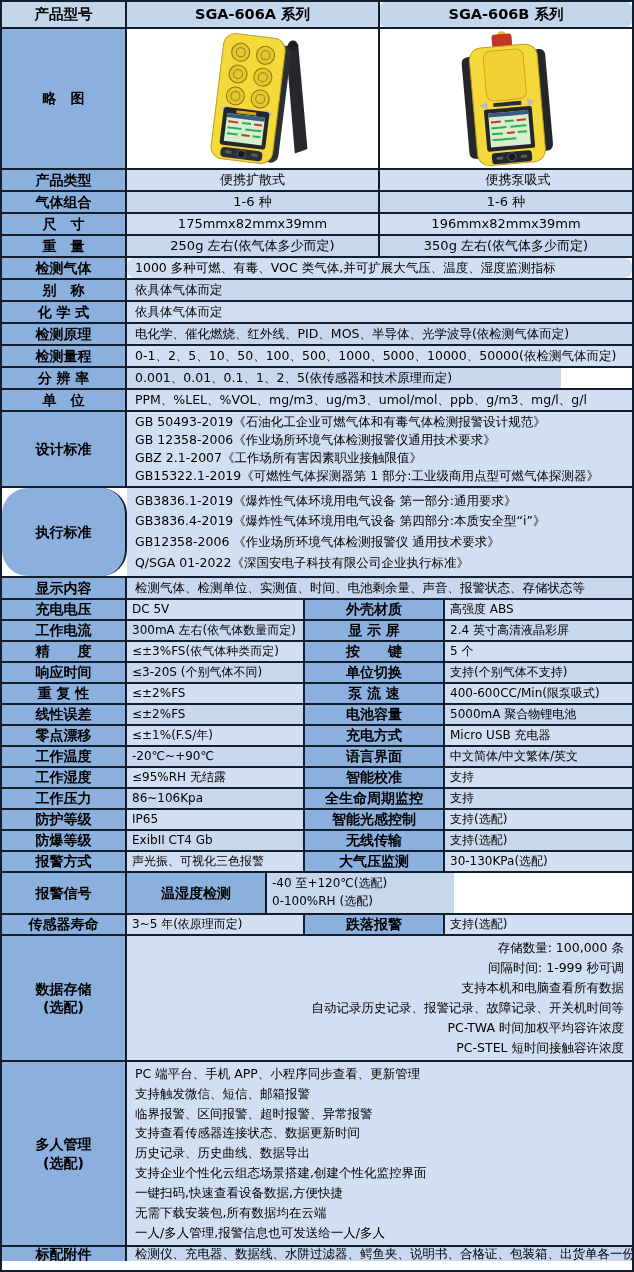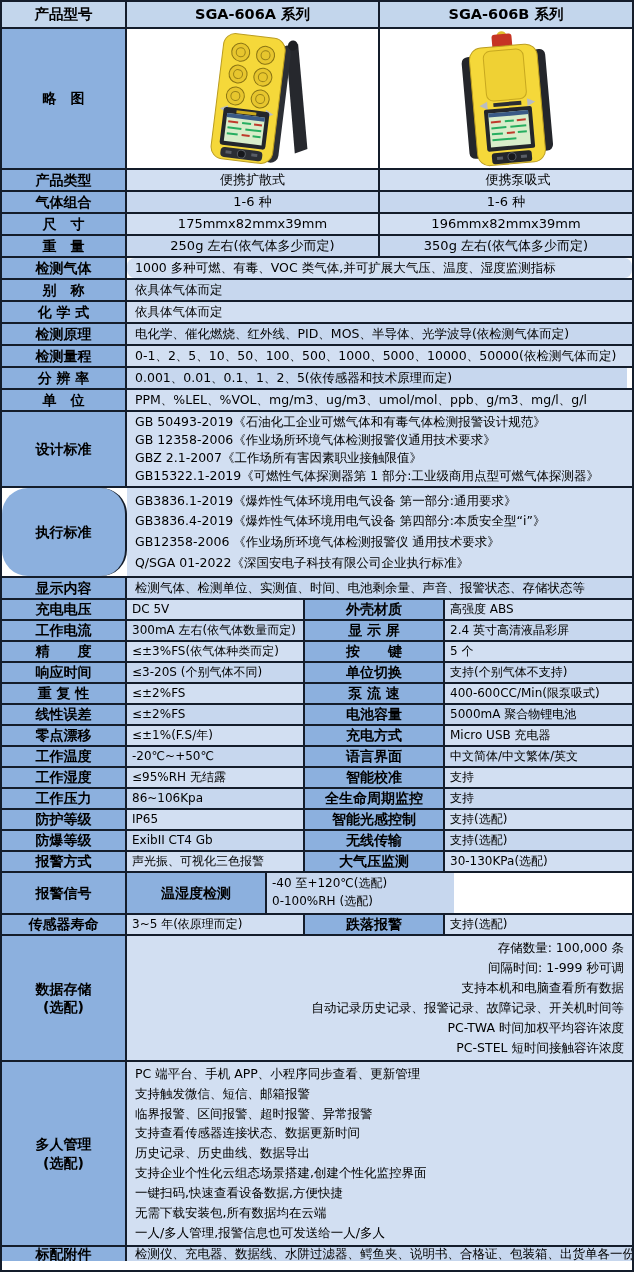--- a/index.html
+++ b/index.html
@@ -44,21 +44,21 @@
   .t-multi .val{font-size:12.5px;}
   svg{display:block;}
 </style>
 </head>
 <body>
 
 <div class="tbl" id="spec-table">
     <div class="row t-head" style="height: 27px;">
       <div class="cell hd" style="width: 125px;">产品型号</div>
       <div class="cell hd" style="width: 253px;">SGA-606A 系列</div>
-      <div class="cell hd last" style="width: 252px;">SGA-606B 系列</div>
+      <div class="cell hd last" style="width: 252px; border-radius: 6px;">SGA-606B 系列</div>
     </div>
     <div class="row t-sketch" style="height: 141px;">
       <div class="cell lab" style="width: 125px;">略　图</div>
       <div class="cell val white c" style="width: 253px;">
   <svg width="247" height="137" viewBox="0 0 247 137">
     <g transform="rotate(7 123 70)">
       <polygon points="150,12 162,9 184,112 172,118" fill="#26282d" stroke-linejoin="round"></polygon>
       <circle cx="157" cy="11" r="5" fill="#1d1f23"></circle>
       <rect x="140" y="12" width="16" height="118" rx="8" fill="#2b2e34"></rect>
       <rect x="88" y="6" width="62" height="126" rx="12" fill="#f5d83a" stroke="#bb9d20" stroke-width="1"></rect>
@@ -176,21 +176,21 @@
     <div class="row t-span" style="height: 22px;">
       <div class="cell lab" style="width: 125px;">检测原理</div>
       <div class="cell val last sB" style="width: 505px;">电化学、催化燃烧、红外线、PID、MOS、半导体、光学波导(依检测气体而定)</div>
     </div>
     <div class="row t-span" style="height: 22px;">
       <div class="cell lab" style="width: 125px;">检测量程</div>
       <div class="cell val last sA" style="width: 505px;">0-1、2、5、10、50、100、500、1000、5000、10000、50000(依检测气体而定)</div>
     </div>
     <div class="row t-span" style="height: 22px;">
       <div class="cell lab" style="width: 125px;">分 辨 率</div>
-      <div class="cell val last sB" style="width: 500px;">0.001、0.01、0.1、1、2、5(依传感器和技术原理而定)</div>
+      <div class="cell val last sB" style="width: 434px;">0.001、0.01、0.1、1、2、5(依传感器和技术原理而定)</div>
     </div>
     <div class="row t-span" style="height: 22px;">
       <div class="cell lab" style="width: 125px;">单　位</div>
       <div class="cell val last sA" style="width: 505px;">PPM、%LEL、%VOL、mg/m3、ug/m3、umol/mol、ppb、g/m3、mg/l、g/l</div>
     </div>
     <div class="row t-multi" style="height: 76px;">
       <div class="cell lab" style="width: 125px;">设计标准</div>
       <div class="cell val lines last sA" style="width: 505px;">
         <div class="ln">GB 50493-2019《石油化工企业可燃气体和有毒气体检测报警设计规范》</div>
         <div class="ln">GB 12358-2006《作业场所环境气体检测报警仪通用技术要求》</div>
@@ -248,21 +248,21 @@
       <div class="cell val last sB" style="width: 187px;">5000mA 聚合物锂电池</div>
     </div>
     <div class="row t-four" style="height: 21px;">
       <div class="cell lab" style="width: 125px;">零点漂移</div>
       <div class="cell val sA" style="width: 178px;">≤±1%(F.S/年)</div>
       <div class="cell lab" style="width: 140px;">充电方式</div>
       <div class="cell val last sA" style="width: 187px;">Micro USB 充电器</div>
     </div>
     <div class="row t-four" style="height: 21px;">
       <div class="cell lab" style="width: 125px;">工作温度</div>
-      <div class="cell val sB" style="width: 178px;">-20℃~+50℃</div>
+      <div class="cell val sB" style="width: 178px;">-20℃~+90℃</div>
       <div class="cell lab" style="width: 140px;">语言界面</div>
       <div class="cell val last sB" style="width: 187px;">中文简体/中文繁体/英文</div>
     </div>
     <div class="row t-four" style="height: 21px;">
       <div class="cell lab" style="width: 125px;">工作湿度</div>
       <div class="cell val sA" style="width: 178px;">≤95%RH 无结露</div>
       <div class="cell lab" style="width: 140px;">智能校准</div>
       <div class="cell val last sA" style="width: 187px;">支持</div>
     </div>
     <div class="row t-four" style="height: 21px;">

